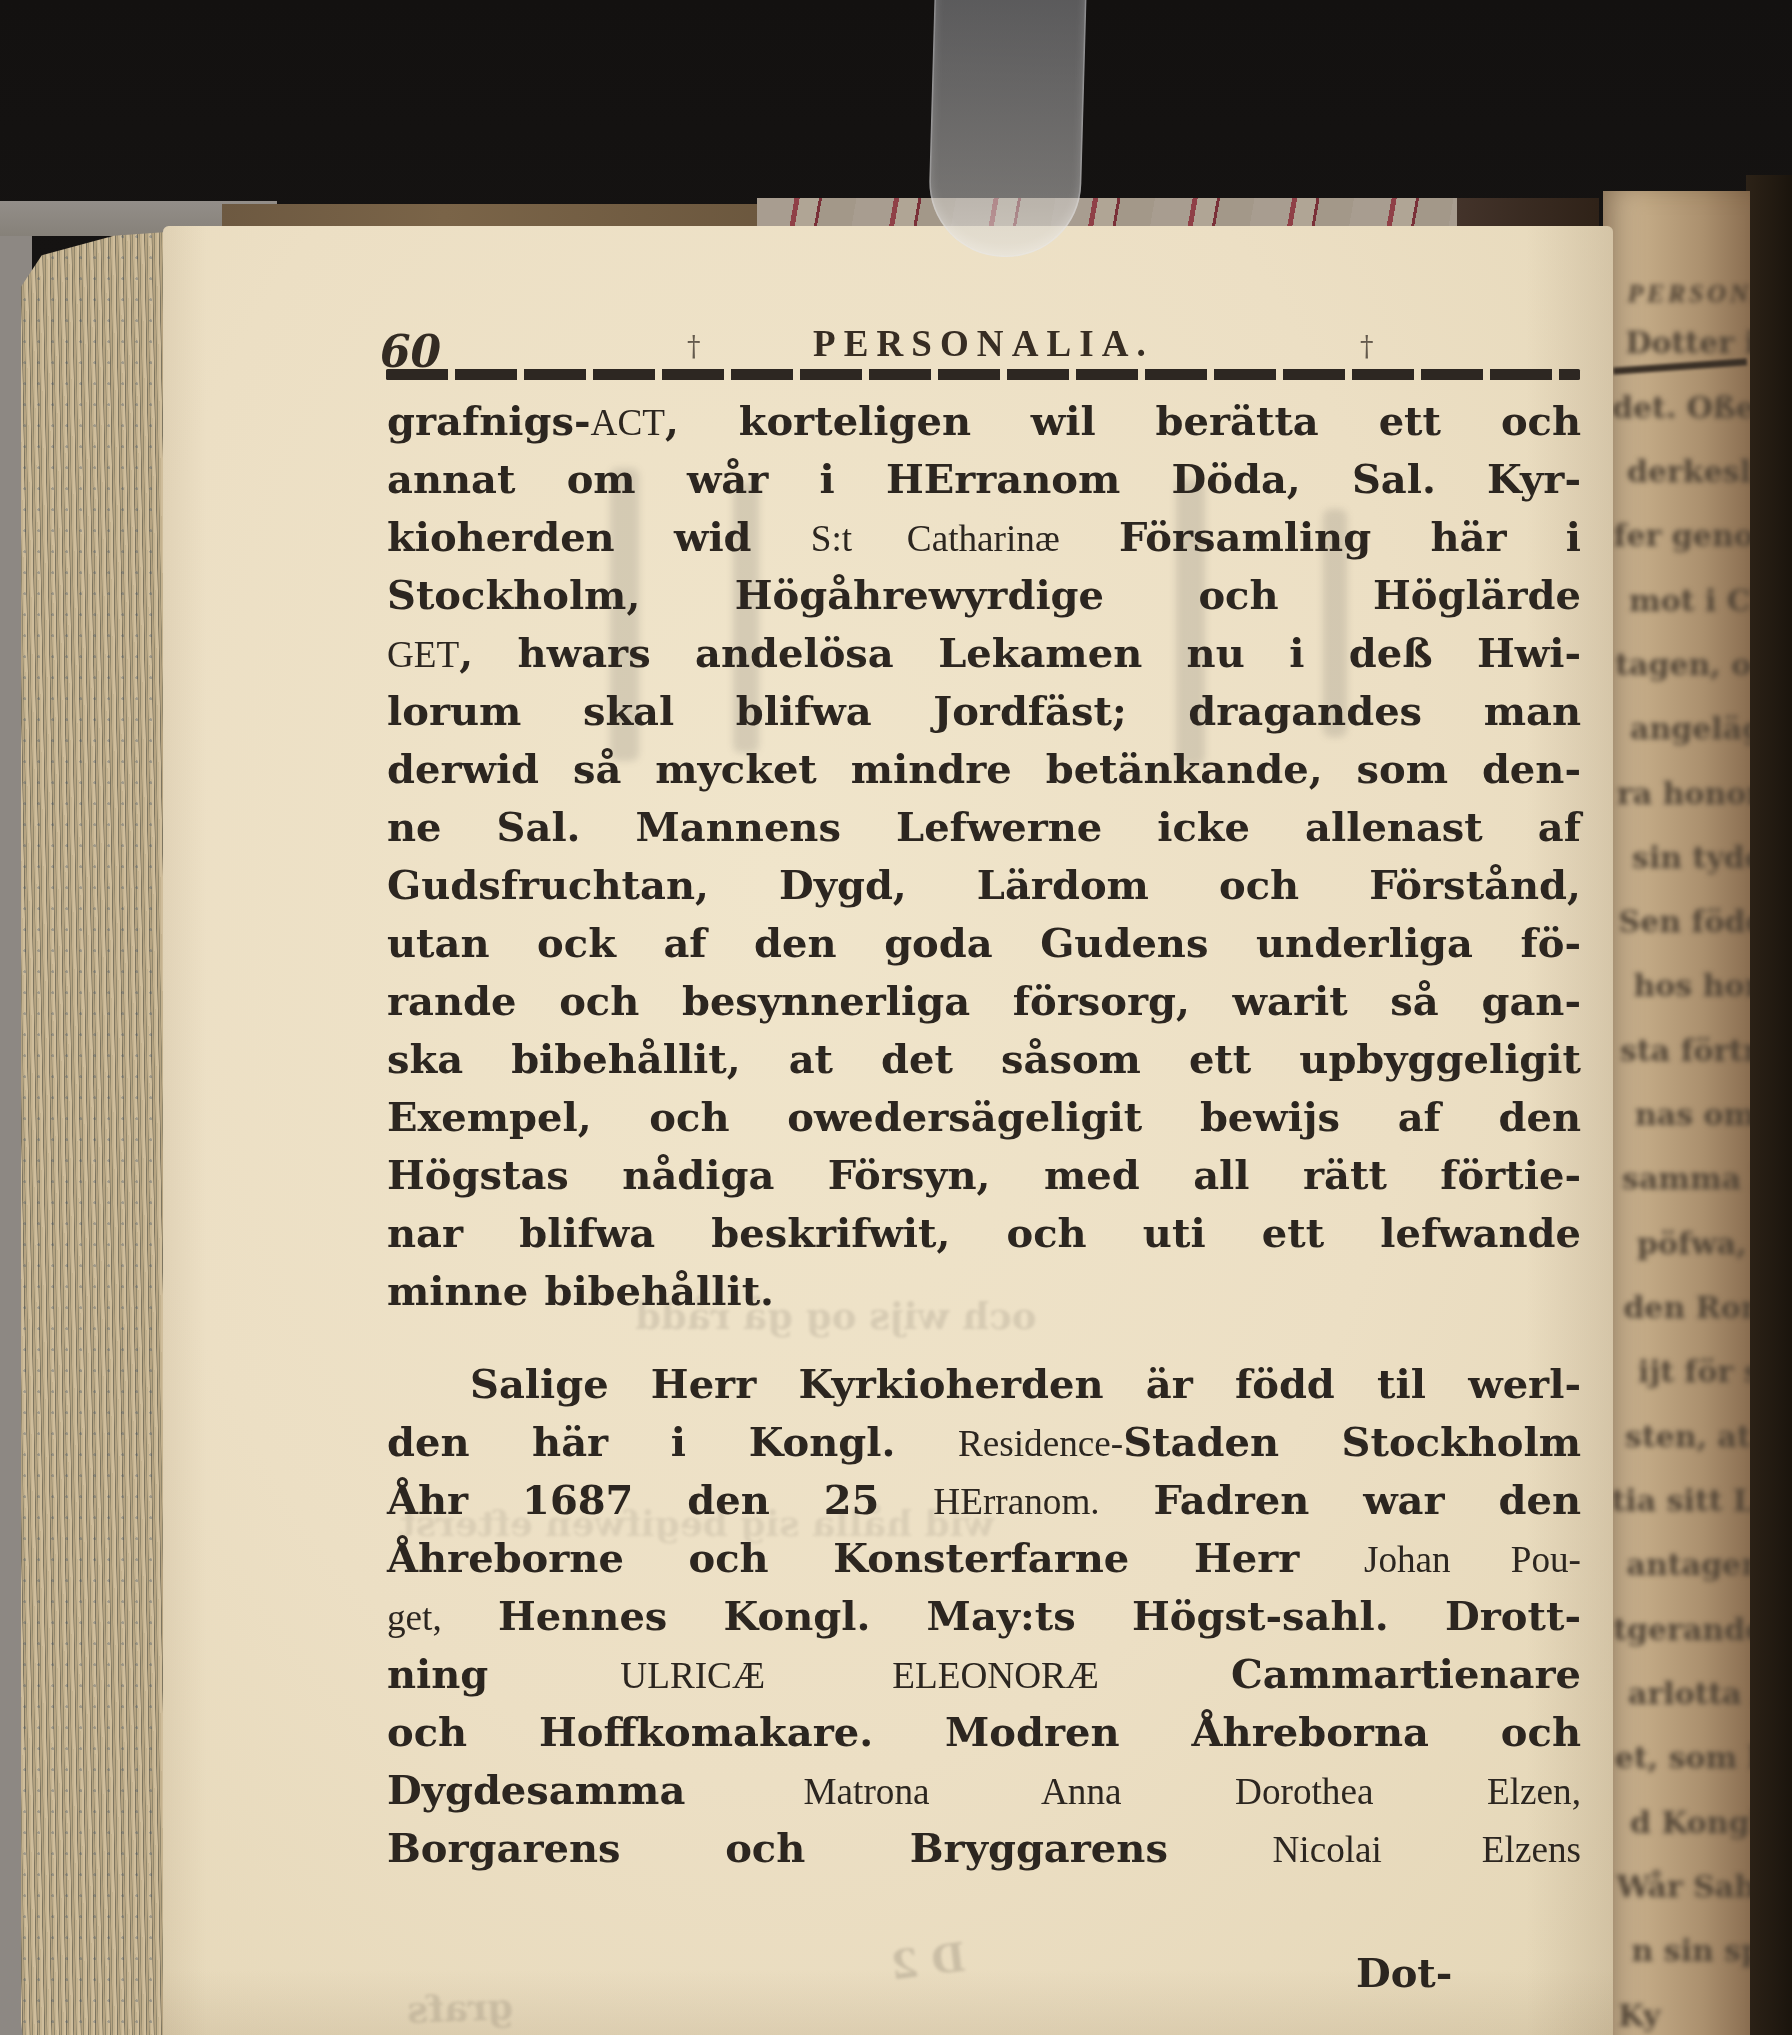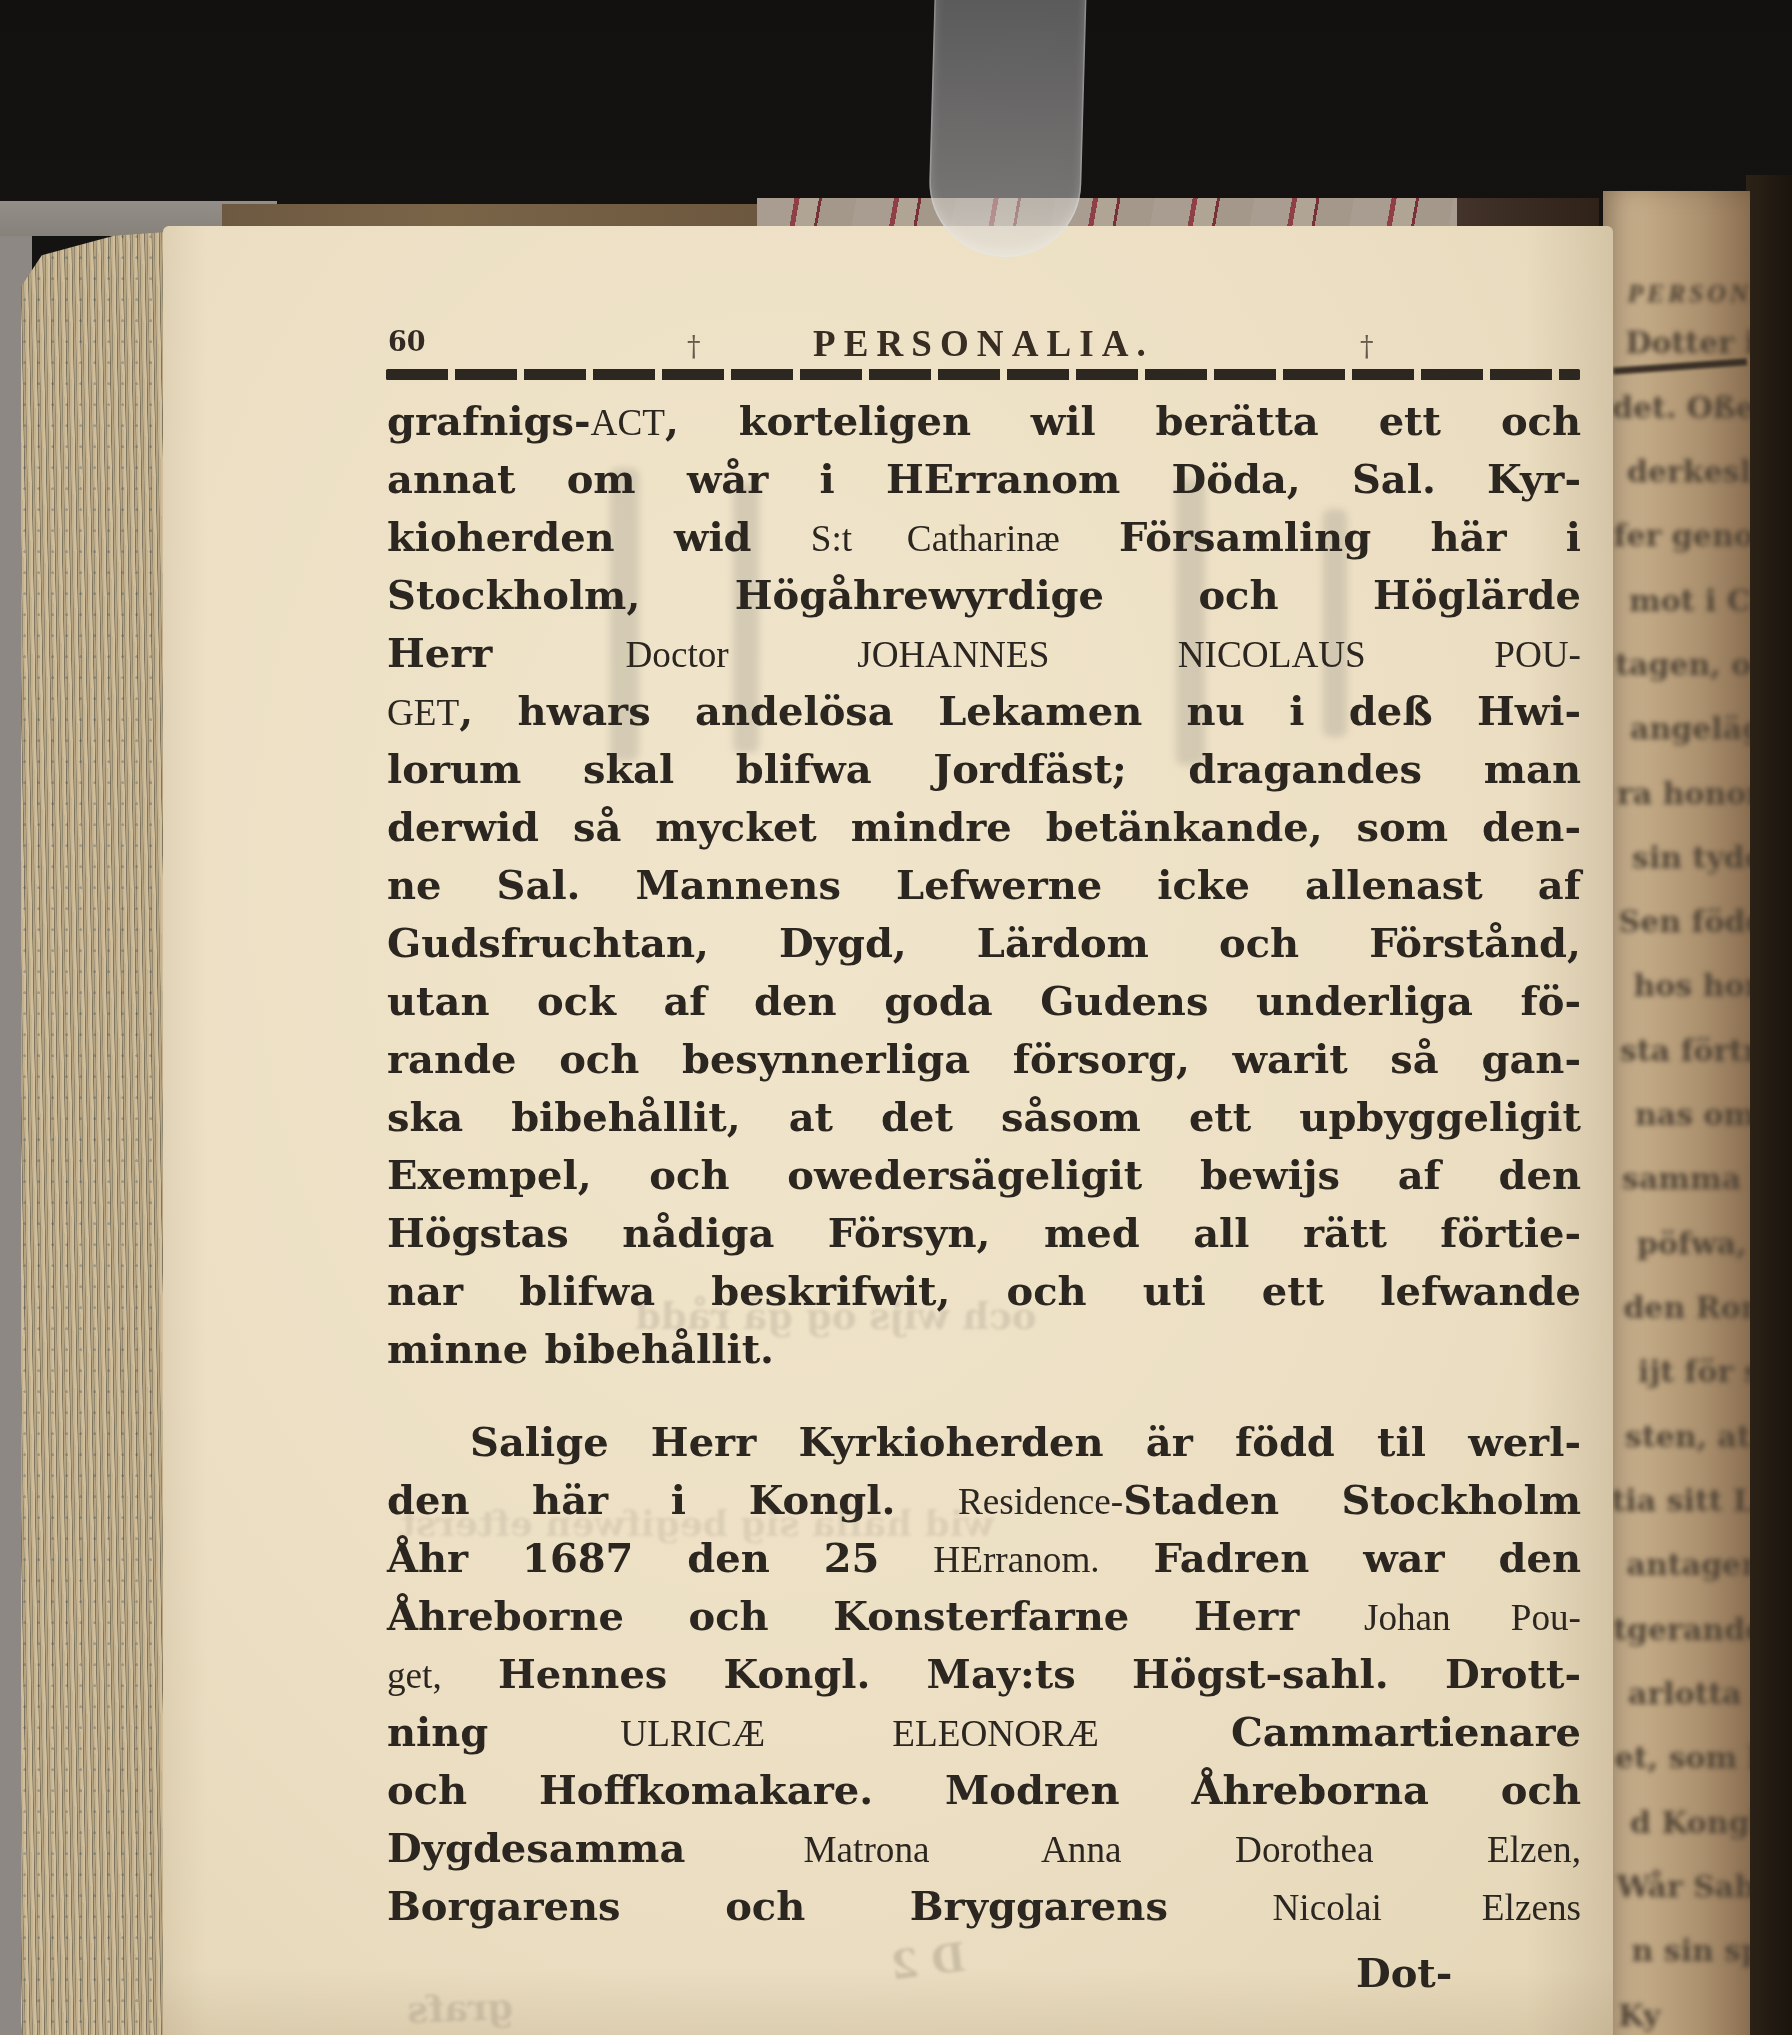--- a/index.html
+++ b/index.html
@@ -27,21 +27,21 @@
         repeating-linear-gradient(89deg,#cfbd9b 0 2px,#7d7560 2.4px 2.8px,#b5a381 3.3px 4.5px,#91876c 4.9px 5.3px,#c4b28f 5.7px 7.3px);
       background-size:14px 21px,auto;
       clip-path:polygon(13% 1.3%,58% 0.25%,100% 0,100% 100%,46% 99.6%,3% 98.7%,0 96.5%,0 3%);}
   
   .page{position:absolute;left:163px;top:226px;width:1450px;height:1816px;border-radius:5.7px;
       background:
         linear-gradient(90deg, rgba(120,95,60,.10) 0,rgba(120,95,60,0) 3%),
         linear-gradient(270deg, rgba(110,82,52,.16) 0,rgba(110,82,52,0) 6%),
         linear-gradient(0deg, rgba(120,95,60,.13) 0,rgba(120,95,60,0) 4%),
         radial-gradient(ellipse at 42% 36%, #f0e5cb 0%, #ecdfc4 55%, #e4d6b6 100%);}
-  .page-number{position:absolute;left:388px;top:326px;font-size:27px;font-weight:bold;color:#332b23;}
+  .page-number{position:absolute;left:380px;top:326px;font-size:44px;font-weight:bold;color:#332b23;font-style:italic;}
   .header-cross{position:absolute;top:331px;font-size:27px;color:rgba(62,53,44,.78);}
   .cross-left{left:687px;} .cross-right{left:1360px;}
   .header-title{position:absolute;left:607px;top:322px;width:753px;text-align:center;
       font-family:"Liberation Serif",serif;font-size:37px;font-weight:600;letter-spacing:8.1px;color:#372d23;}
   .header-rule{position:absolute;left:386px;top:369px;width:1194px;height:10.6px;border-radius:1.6px;
       background:repeating-linear-gradient(90deg,#2d2722 0 62px, rgba(45,39,34,0) 62px 69px);}
   
   .text-block{position:absolute;left:387px;top:396px;width:1194px;color:#2c2620;}
   .paragraph{margin:0;}
   .paragraph + .paragraph{margin-top:35px;}
@@ -142,21 +142,20 @@
   <div class="smudge smudge2"></div>
   <div class="smudge smudge3"></div>
   <div class="smudge smudge4"></div>
 
   <div class="text-block">
       <div class="paragraph">
         <div class="line"><span class="fraktur">grafnigs-</span><span class="antiqua">ACT</span><span class="fraktur">, korteligen wil berätta ett och</span></div>
         <div class="line"><span class="fraktur">annat om wår i HErranom Döda, Sal. Kyr-</span></div>
         <div class="line"><span class="fraktur">kioherden wid </span><span class="antiqua">S:t Catharinæ</span><span class="fraktur"> Församling här i</span></div>
         <div class="line"><span class="fraktur">Stockholm, Högåhrewyrdige och Höglärde</span></div>
-        <div class="line"><span class="fraktur">Herr </span><span class="antiqua">Doctor JOHANNES NICOLAUS POU-</span></div>
         <div class="line"><span class="antiqua">GET</span><span class="fraktur">, hwars andelösa Lekamen nu i deß Hwi-</span></div>
         <div class="line"><span class="fraktur">lorum skal blifwa Jordfäst; dragandes man</span></div>
         <div class="line"><span class="fraktur">derwid så mycket mindre betänkande, som den-</span></div>
         <div class="line"><span class="fraktur">ne Sal. Mannens Lefwerne icke allenast af</span></div>
         <div class="line"><span class="fraktur">Gudsfruchtan, Dygd, Lärdom och Förstånd,</span></div>
         <div class="line"><span class="fraktur">utan ock af den goda Gudens underliga fö-</span></div>
         <div class="line"><span class="fraktur">rande och besynnerliga försorg, warit så gan-</span></div>
         <div class="line"><span class="fraktur">ska bibehållit, at det såsom ett upbyggeligit</span></div>
         <div class="line"><span class="fraktur">Exempel, och owedersägeligit bewijs af den</span></div>
         <div class="line"><span class="fraktur">Högstas nådiga Försyn, med all rätt förtie-</span></div>

